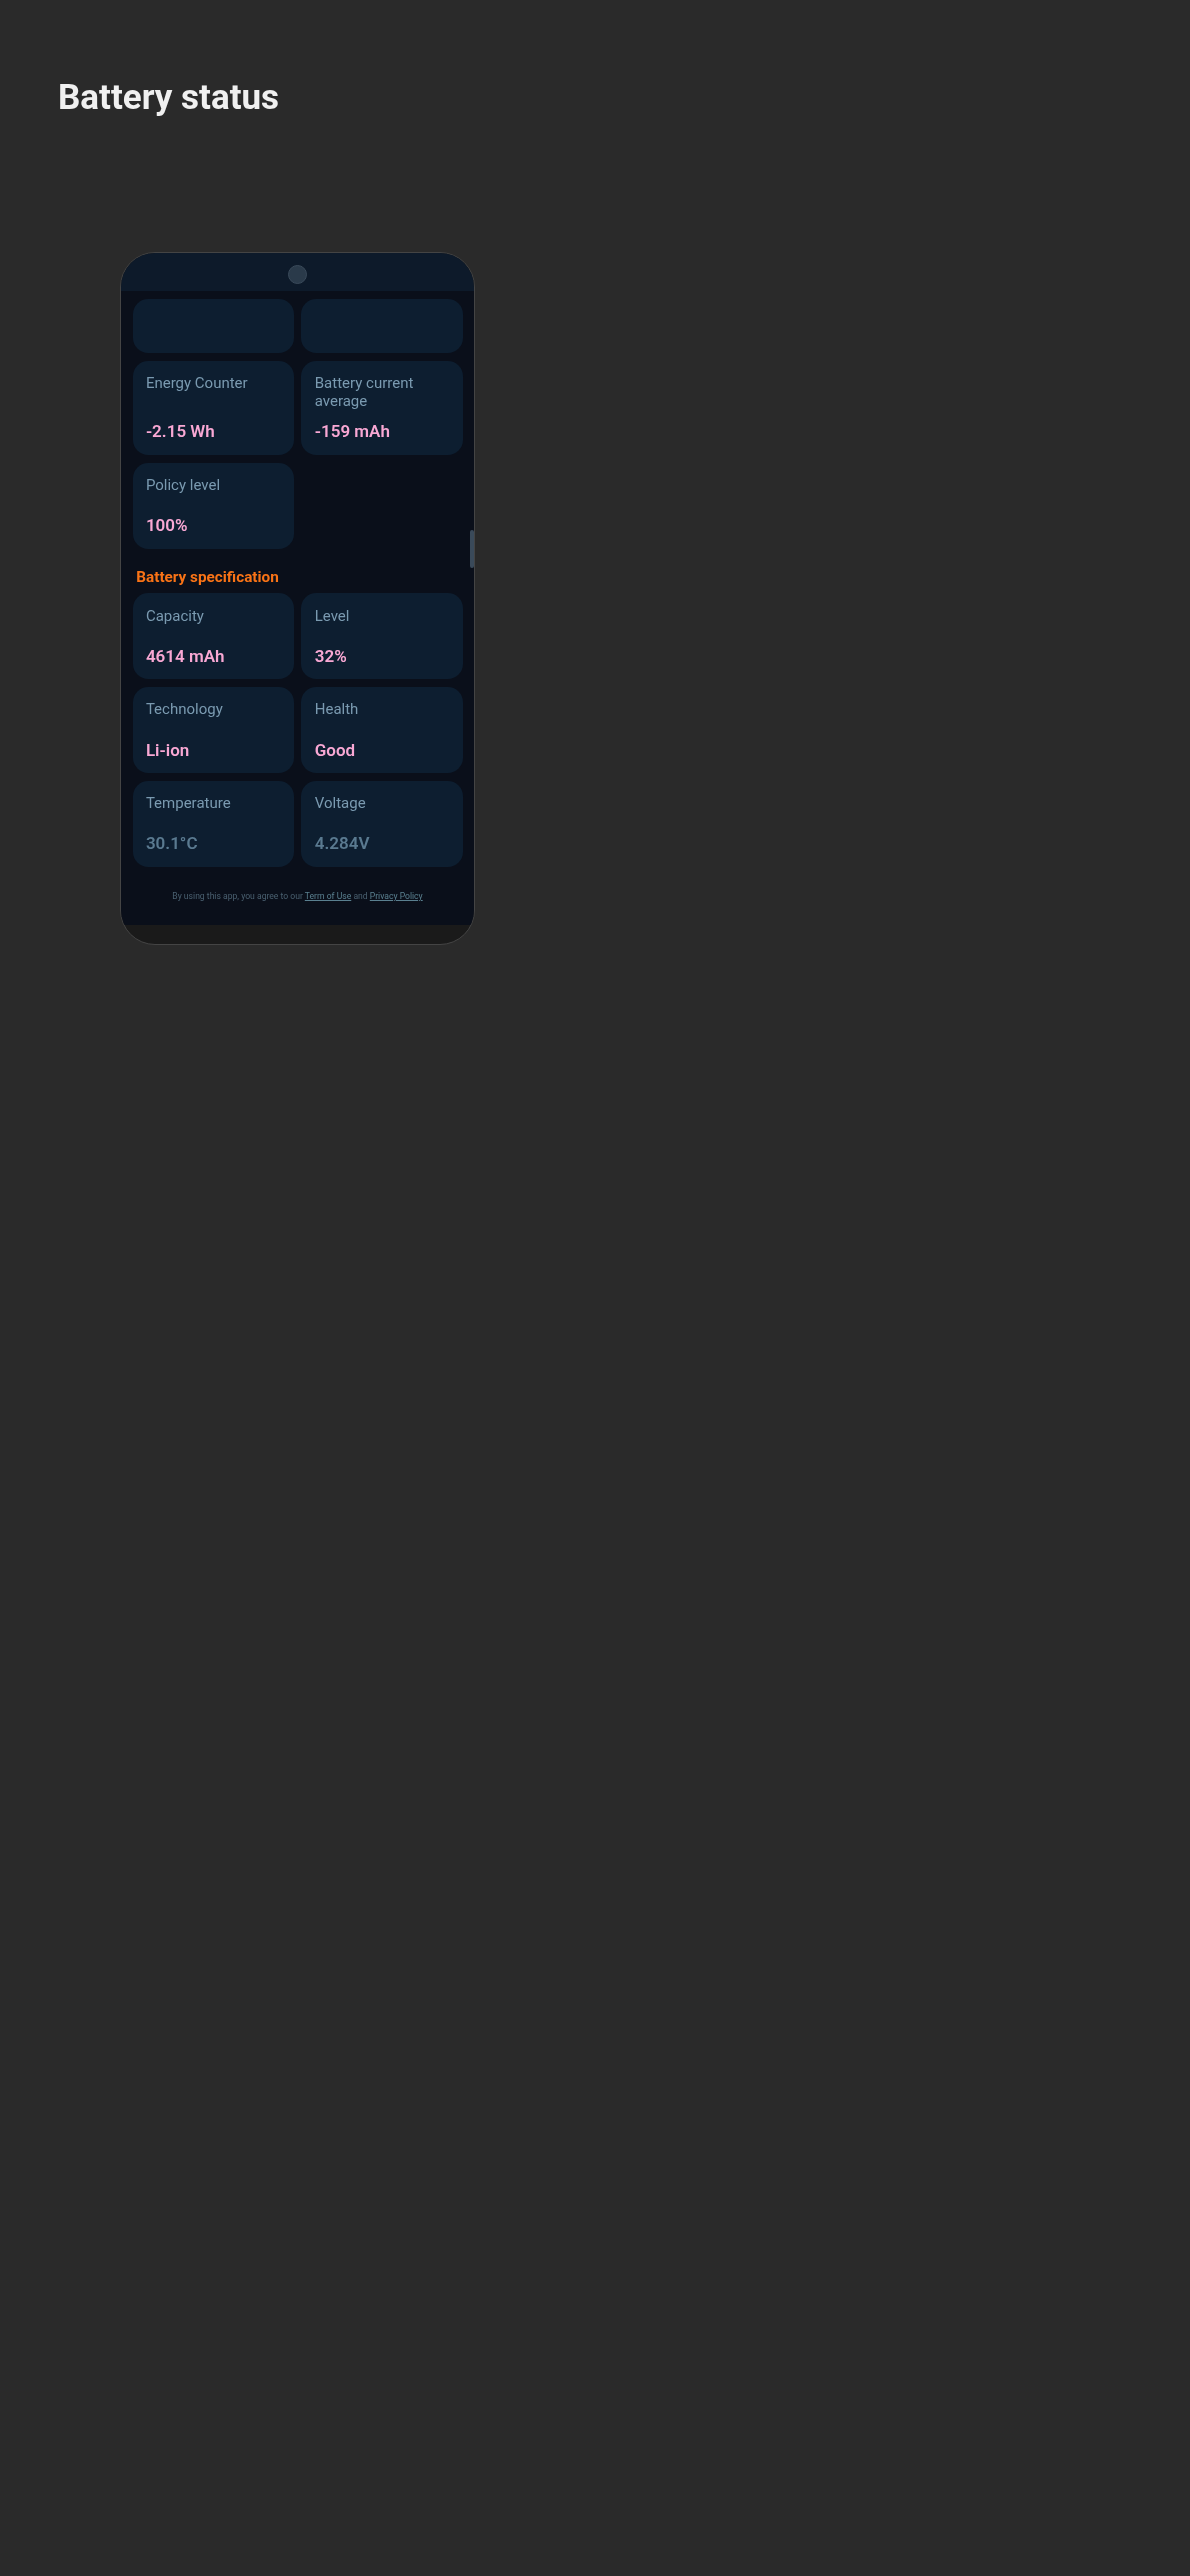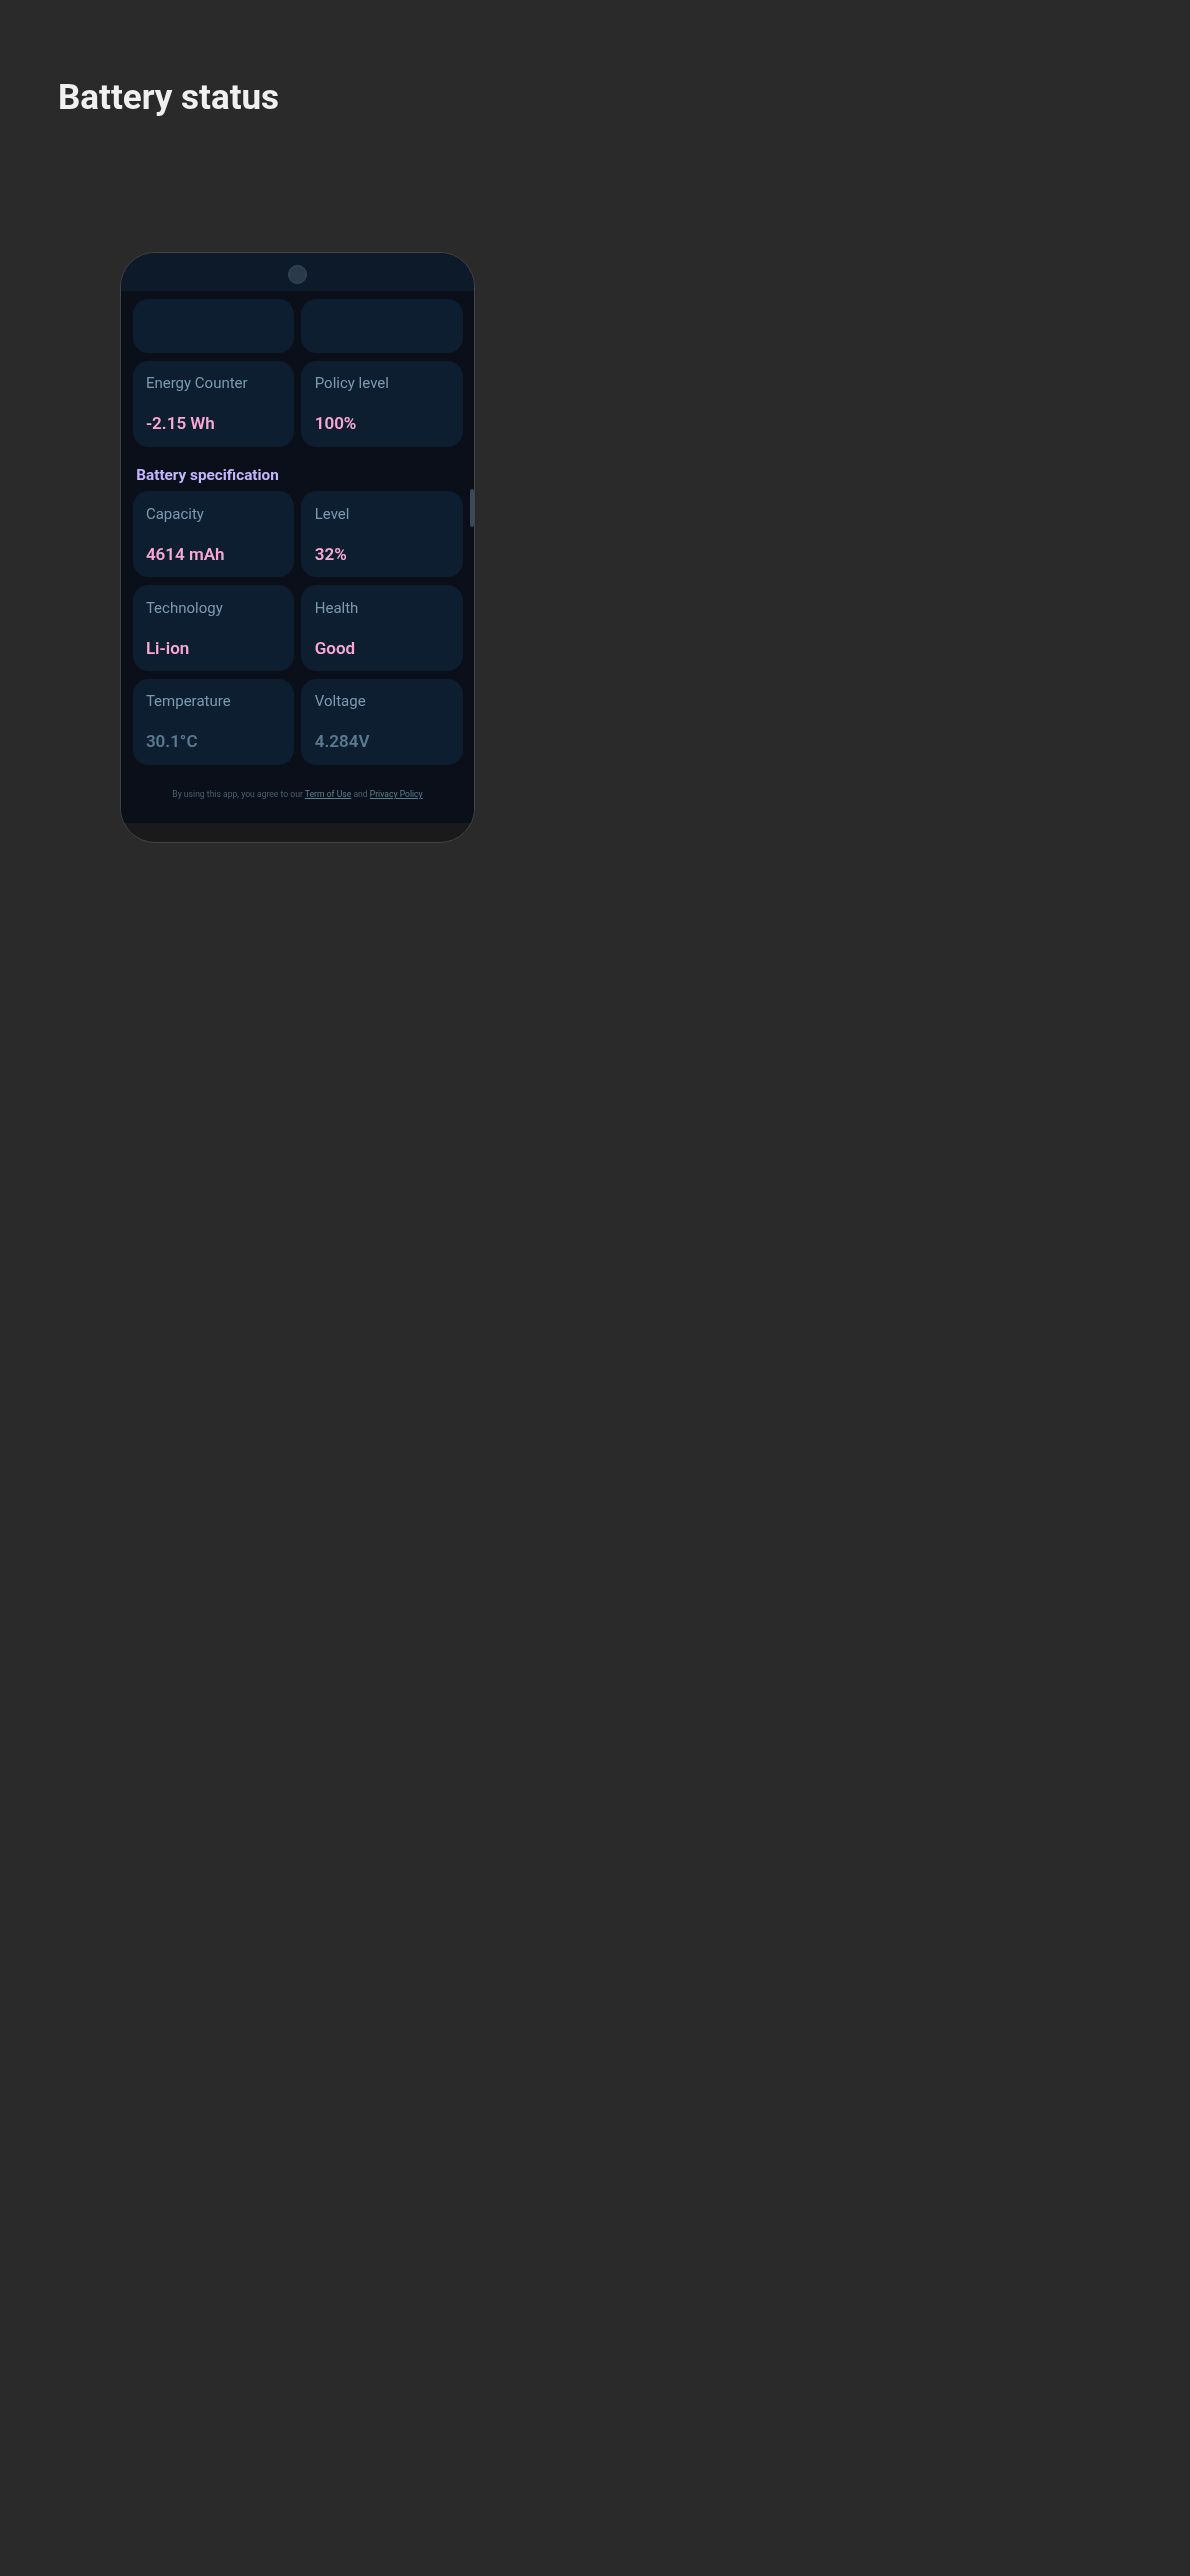--- a/index.html
+++ b/index.html
@@ -96,21 +96,21 @@
       font-size: 17px;
       font-weight: 600;
       margin-top: auto;
     }
 
     .stat-card-value.muted {
       color: #5a7a90;
     }
 
     .section-title {
-      color: #c4b5fd;
+      color: #f97316;
       font-size: 15.3px;
       font-weight: 700;
       padding: 11.5px 3.8px 7.7px;
     }
 
     .footer-text {
       text-align: center;
       color: #4a6070;
       font-size: 8.6px;
       padding: 15.3px 19px 3.8px;
@@ -152,20 +152,24 @@
     </div>
 
     <div class="cards-grid">
 
       <div class="stat-card">
         <div class="stat-card-label">Energy Counter</div>
         <div class="stat-card-value">-2.15 Wh</div>
       </div>
 
 
+      <div class="stat-card">
+        <div class="stat-card-label">Battery current average</div>
+        <div class="stat-card-value">-159 mAh</div>
+      </div>
 
       <div class="stat-card">
         <div class="stat-card-label">Policy level</div>
         <div class="stat-card-value">100%</div>
       </div>
 
     </div>
 
     <div class="section-title">Battery specification</div>
 

